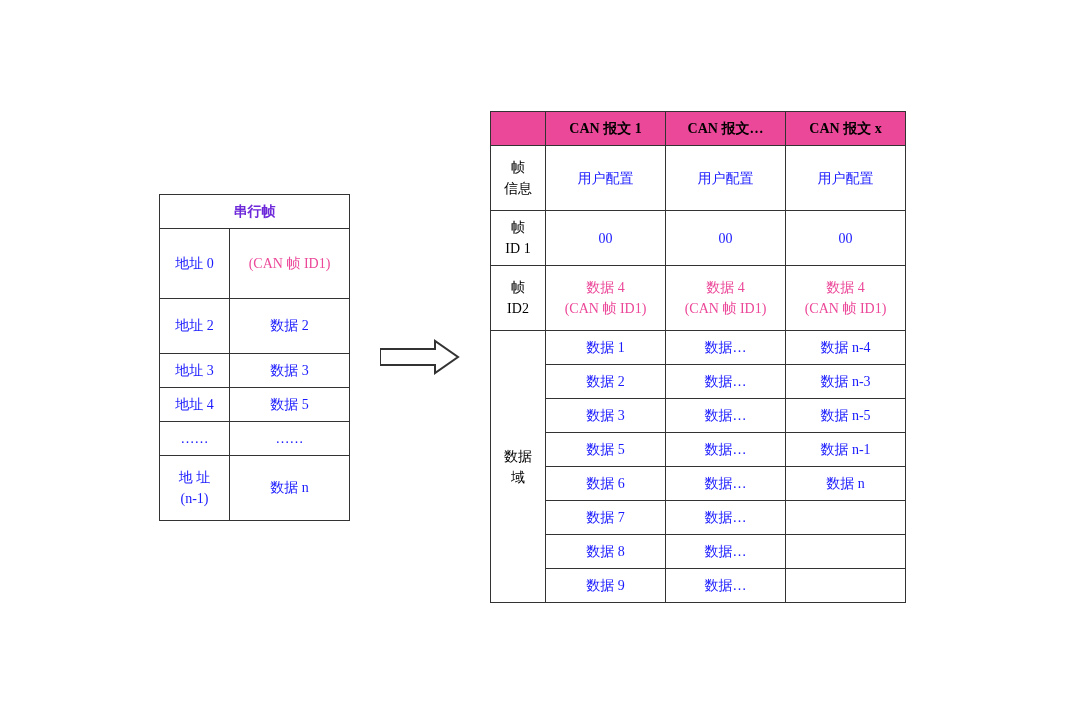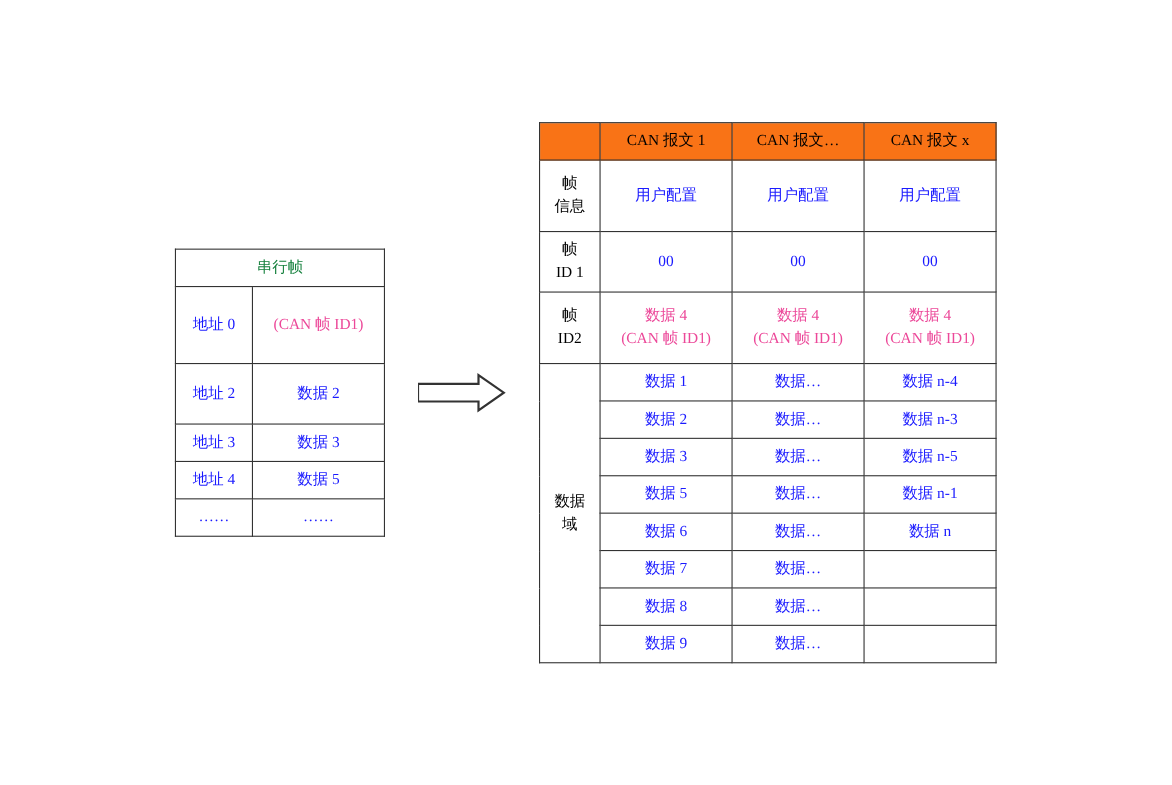--- a/index.html
+++ b/index.html
@@ -40,26 +40,26 @@
       justify-content: center;
       padding: 0 10px;
     }
     .arrow {
       display: flex;
       align-items: center;
       justify-content: center;
     }
     .left-table th {
       background: #fff;
-      font-weight: normal;
-      color: #15803d;
+      font-weight: bold;
+      color: #6d28d9;
     }
     .right-table th {
-      background: #f97316;
-      font-weight: normal;
+      background: #ec4899;
+      font-weight: bold;
       color: #000;
     }
   </style>
 </head>
 <body>
 
 <div class="main-container">
 
   <table class="left-table">
     <thead>
@@ -81,20 +81,25 @@
         <td class="label-col">地址 3</td>
         <td class="blue">数据 3</td>
       </tr>
       <tr>
         <td class="label-col">地址 4</td>
         <td class="blue">数据 5</td>
       </tr>
       <tr>
         <td class="label-col">……</td>
         <td class="blue">……</td>
+      </tr>
+      <tr>
+        <td class="label-col" style="white-space:pre-line; height:65px;">地  址
+(n-1)</td>
+        <td class="blue">数据 n</td>
       </tr>
     </tbody>
   </table>
 
   <div class="arrow-container">
     <div class="arrow">
       <svg width="80" height="40" viewBox="0 0 80 40">
         <polygon points="0,12 55,12 55,4 78,20 55,36 55,28 0,28" fill="white" stroke="#333" stroke-width="2"></polygon>
       </svg>
     </div>

